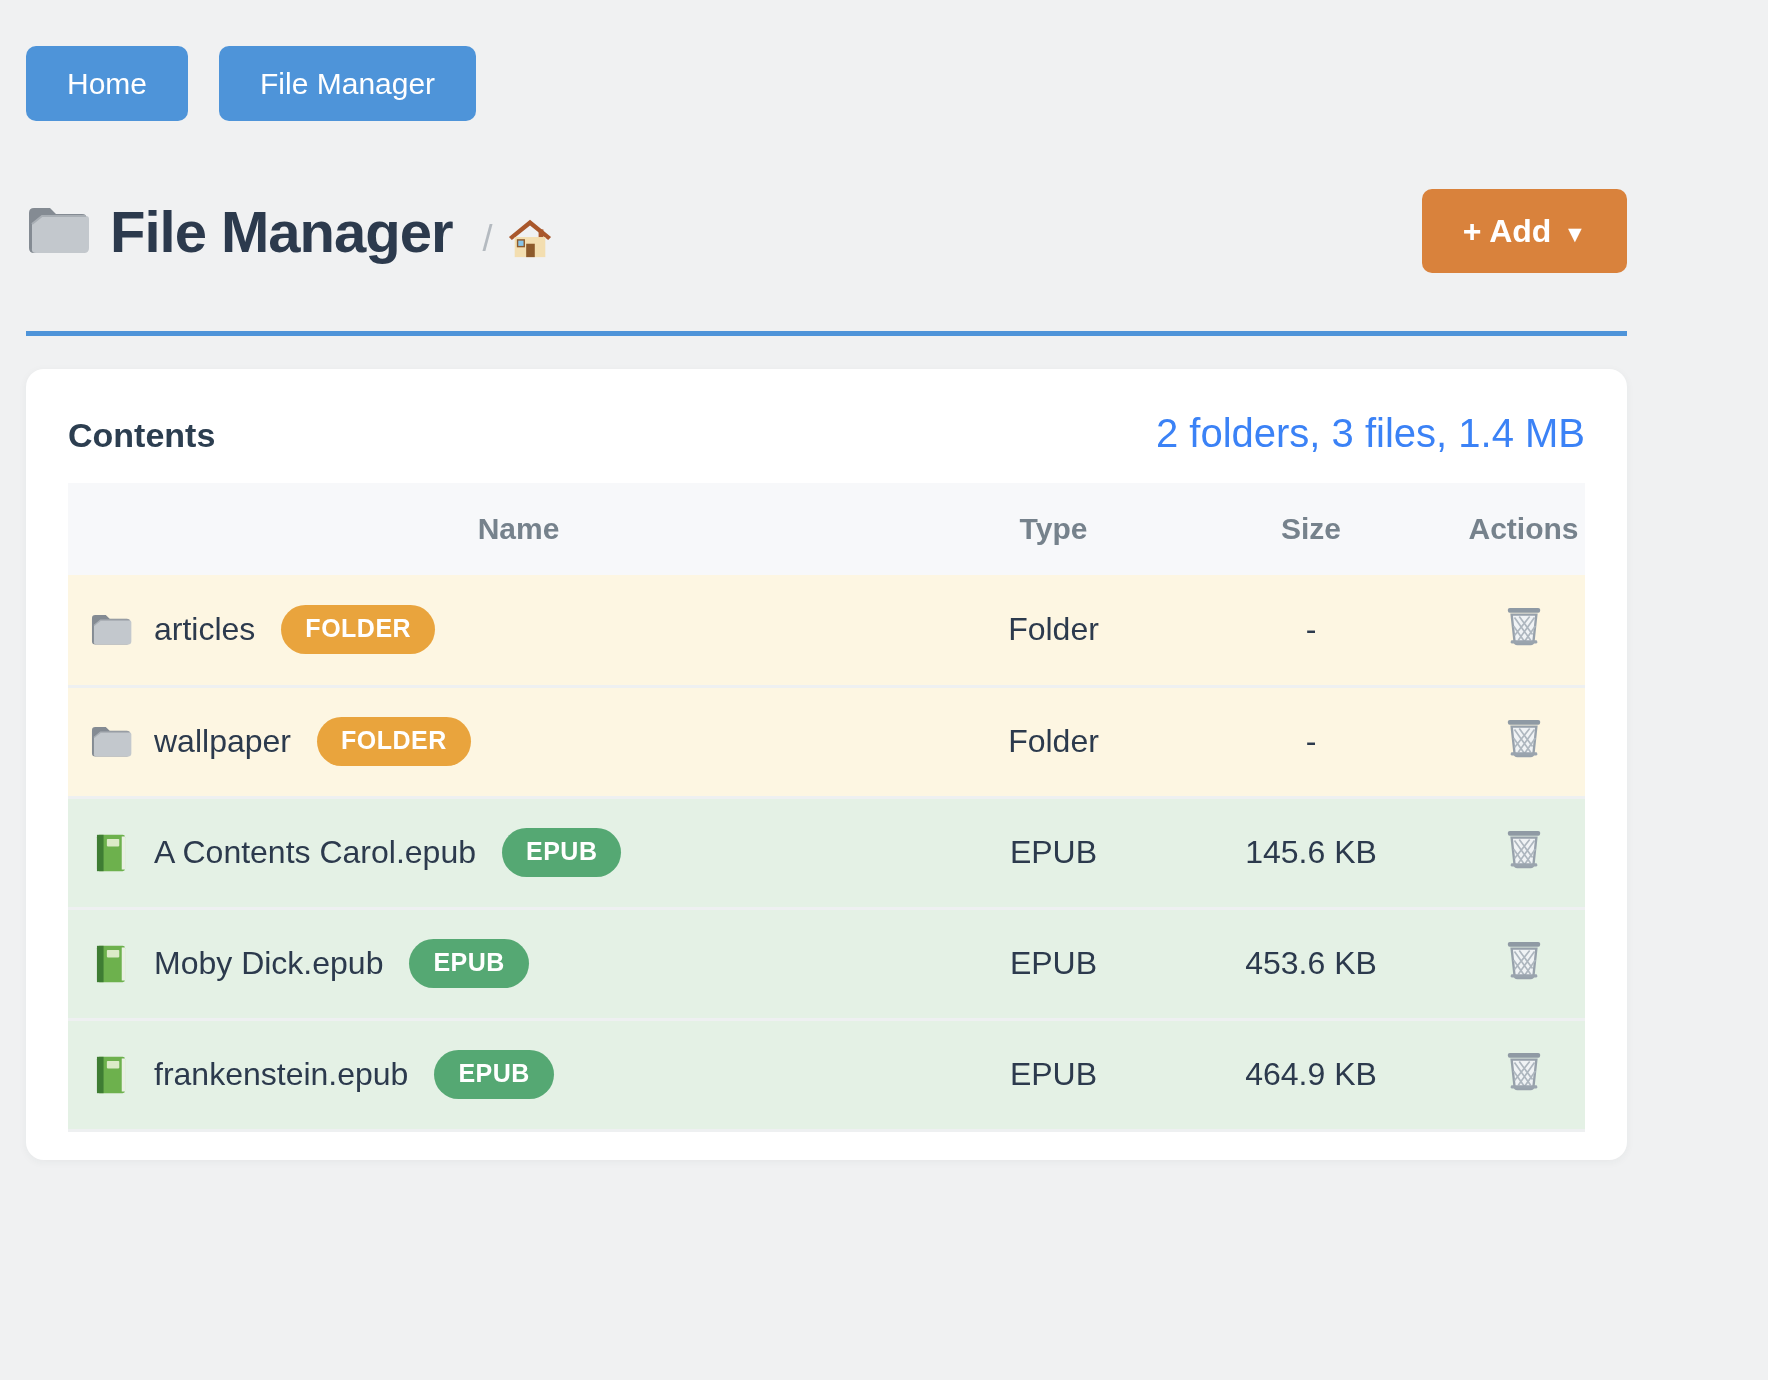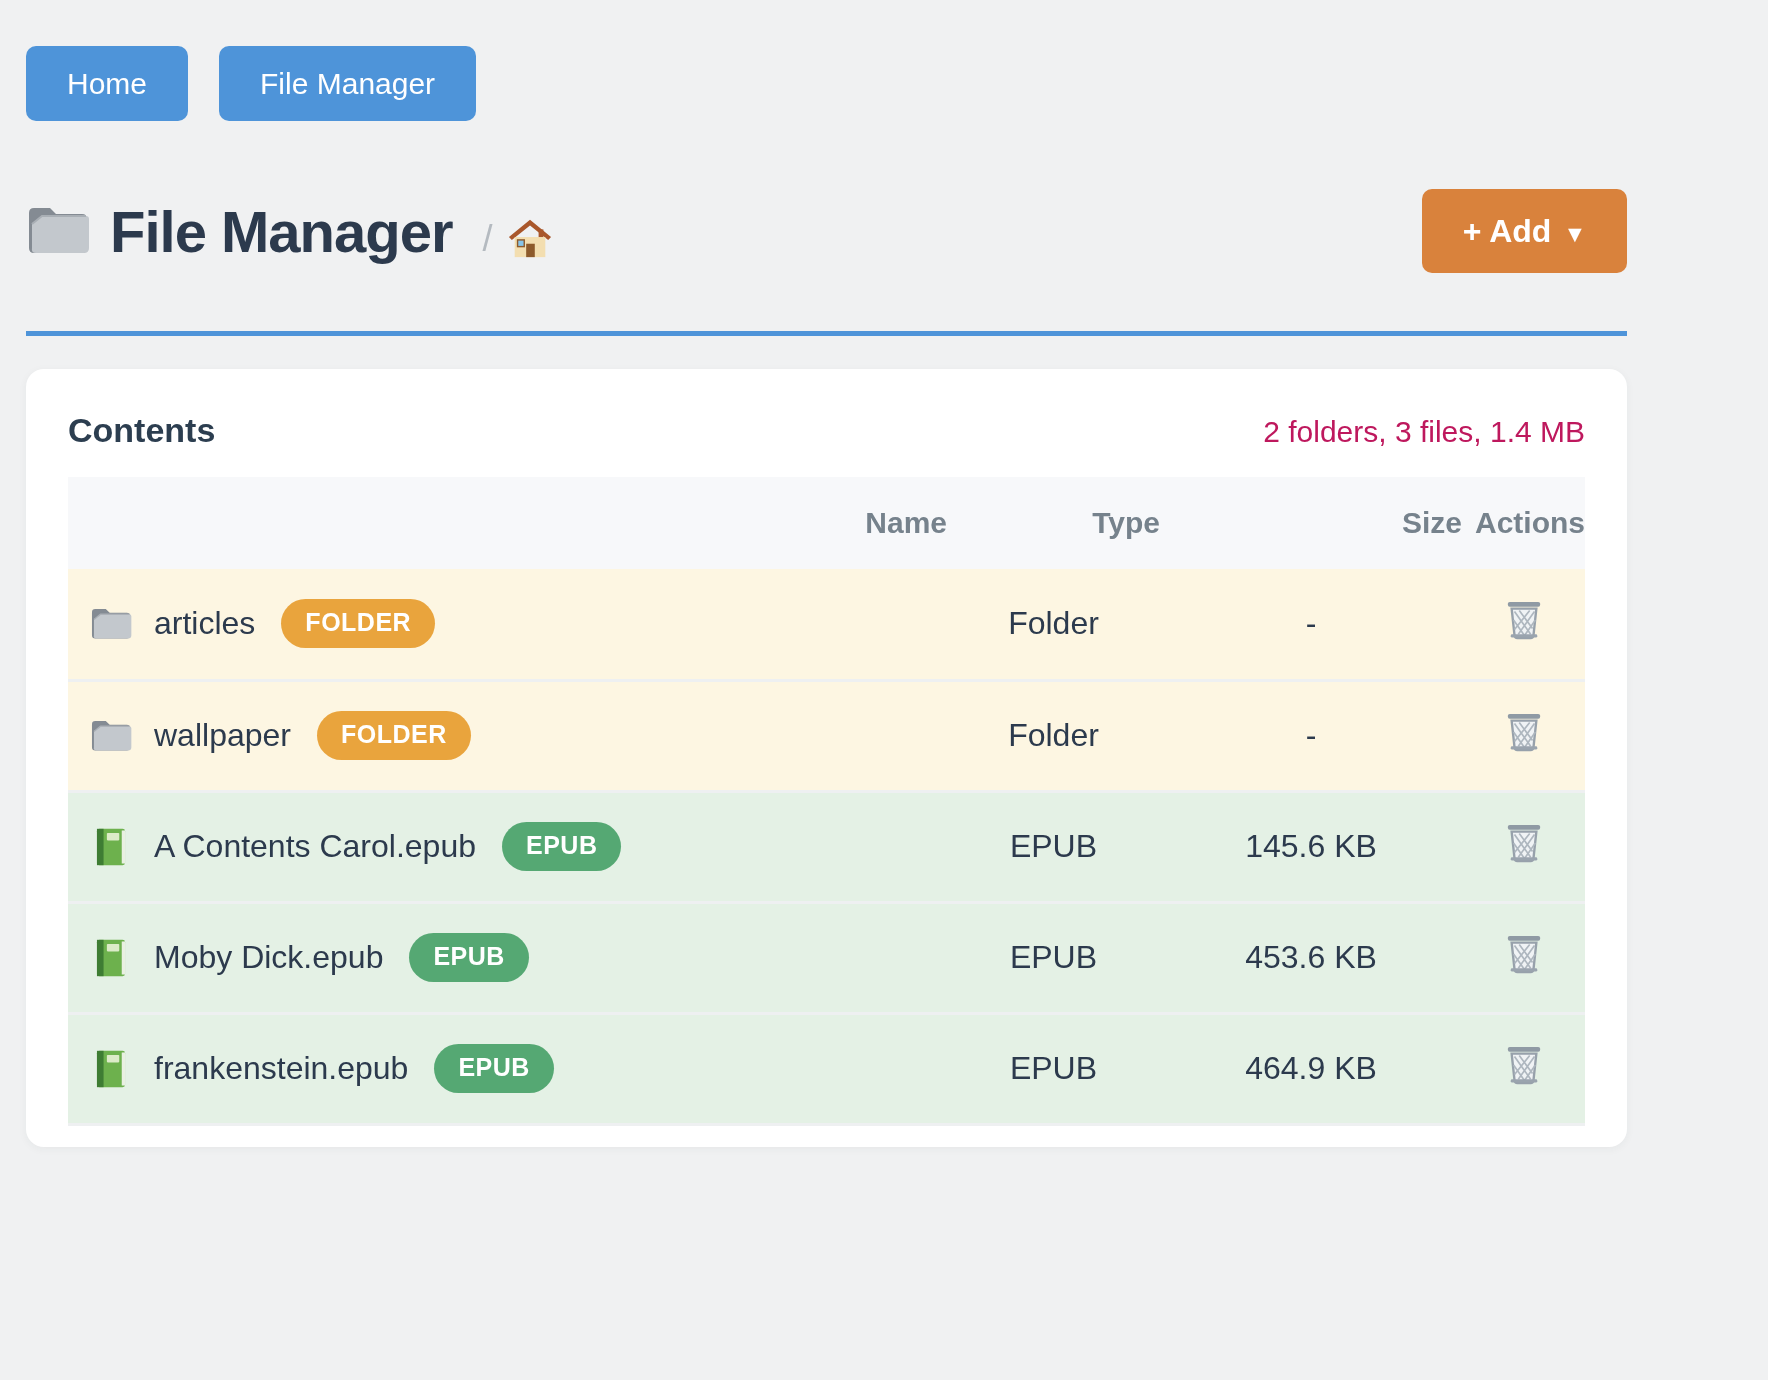--- a/index.html
+++ b/index.html
@@ -35,32 +35,32 @@
     height: 84px; width: 205px;
     border: none; border-radius: 10px; cursor: pointer;
   }
   .add-caret { font-size: 23px; margin-left: 12px; }
 
   .rule { height: 5px; background: #4e94d9; margin-top: 58px; border: none; }
 
   
   .card {
     background: #ffffff; border-radius: 18px;
-    margin-top: 33px; padding: 42px 42px 21px;
+    margin-top: 33px; padding: 42px 42px 28px;
     box-shadow: 0 2px 8px rgba(40,50,60,0.05);
   }
   .card-head { display: flex; justify-content: space-between; align-items: baseline; }
   .contents-heading { font-size: 34px; font-weight: 700; color: #2c3e50; margin: 0; }
-  .contents-summary { font-size: 30px; color: #be185d; }
+  .contents-summary { font-size: 40px; color: #3b82f6; }
 
   table { width: 100%; border-collapse: collapse; table-layout: fixed; margin-top: 27px; }
   col.c-name { width: 879px; } col.c-type { width: 213px; }
   col.c-size { width: 302px; } col.c-actions { width: 123px; }
   thead th {
-    background: #f7f8fa; text-align: right;
+    background: #f7f8fa; text-align: center;
     font-size: 30px; font-weight: 700; color: #76828c;
     padding: 29px 0;
   }
   thead th.th-name { padding-left: 22px; }
   tbody td { height: 111px; border-bottom: 3px solid #eef0f1; font-size: 32px; color: #2c3a4d; vertical-align: middle; padding: 0; text-align: center; }
   tr.row-folder td { background: #fdf6e2; }
   tr.row-epub td { background: #e4f1e5; }
   .name-wrap { display: flex; align-items: center; padding-left: 22px; }
   .file-icon svg { width: 42px; height: 38px; display: block; }
   .file-icon { margin-right: 22px; display: inline-flex; }

